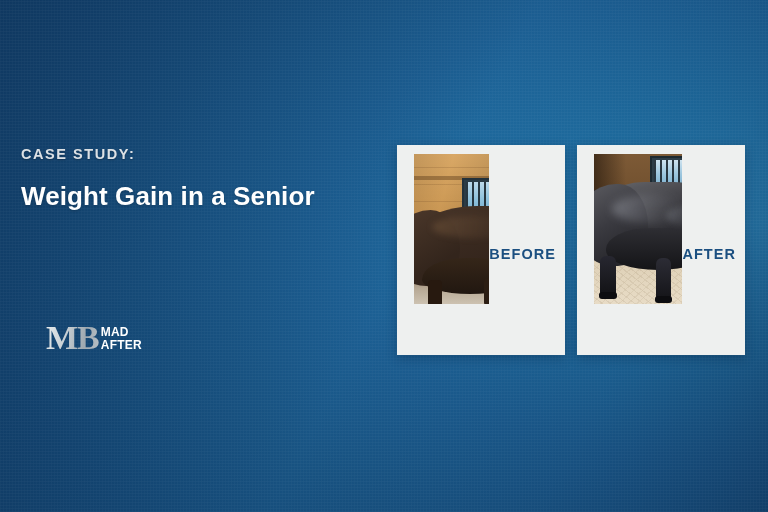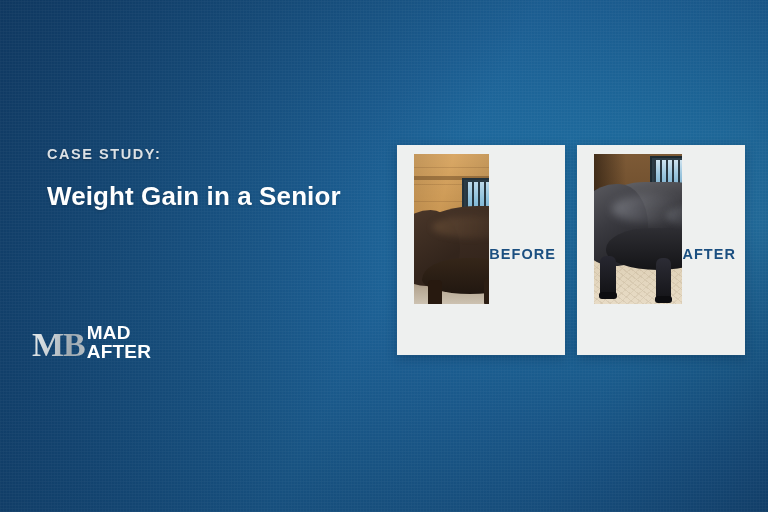--- a/index.html
+++ b/index.html
@@ -31,21 +31,21 @@
     position:absolute; inset:0;
     opacity:.055;
     background-image:
       repeating-linear-gradient(0deg, rgba(255,255,255,.5) 0 1px, rgba(0,0,0,0) 1px 3px),
       repeating-linear-gradient(90deg, rgba(255,255,255,.4) 0 1px, rgba(0,0,0,0) 1px 3px);
   }
 
   
   .left-col{
     position:absolute;
-    left:47px; top:146px;
+    left:21px; top:146px;
     width:330px;
   }
   .eyebrow{
     font-size:14.5px;
     font-weight:bold;
     letter-spacing:1.55px;
     color:#dce1e5;
     text-shadow:0 1px 2px rgba(0,0,0,.25);
   }
   .headline{
@@ -55,42 +55,42 @@
     line-height:1.35;
     color:#ffffff;
     letter-spacing:.1px;
     text-shadow:0 1px 3px rgba(0,0,0,.20);
   }
   .headline .ln{ display:block; }
 
   
   .logo{
     position:absolute;
-    left:32px; top:322px;
+    left:46px; top:322px;
     display:flex;
-    align-items:flex-end;
+    align-items:center;
   }
   .logo-mb{
     font-family:"Liberation Serif", serif;
     font-size:34px;
     font-weight:bold;
     line-height:.95;
     letter-spacing:-1px;
     background:linear-gradient(100deg,#e8eced 0%,#c6ced3 38%,#9fa9b0 70%,#b9c2c8 100%);
     -webkit-background-clip:text;
     background-clip:text;
     color:transparent;
     padding-right:1px;
   }
   .logo-words{
     display:flex;
     flex-direction:column;
     justify-content:center;
     color:#ffffff;
-    font-size:19px;
+    font-size:12px;
     font-weight:bold;
     letter-spacing:.2px;
     line-height:1.02;
     margin-left:1px;
     padding-top:1px;
   }
 
   
   .card{
     position:absolute;

